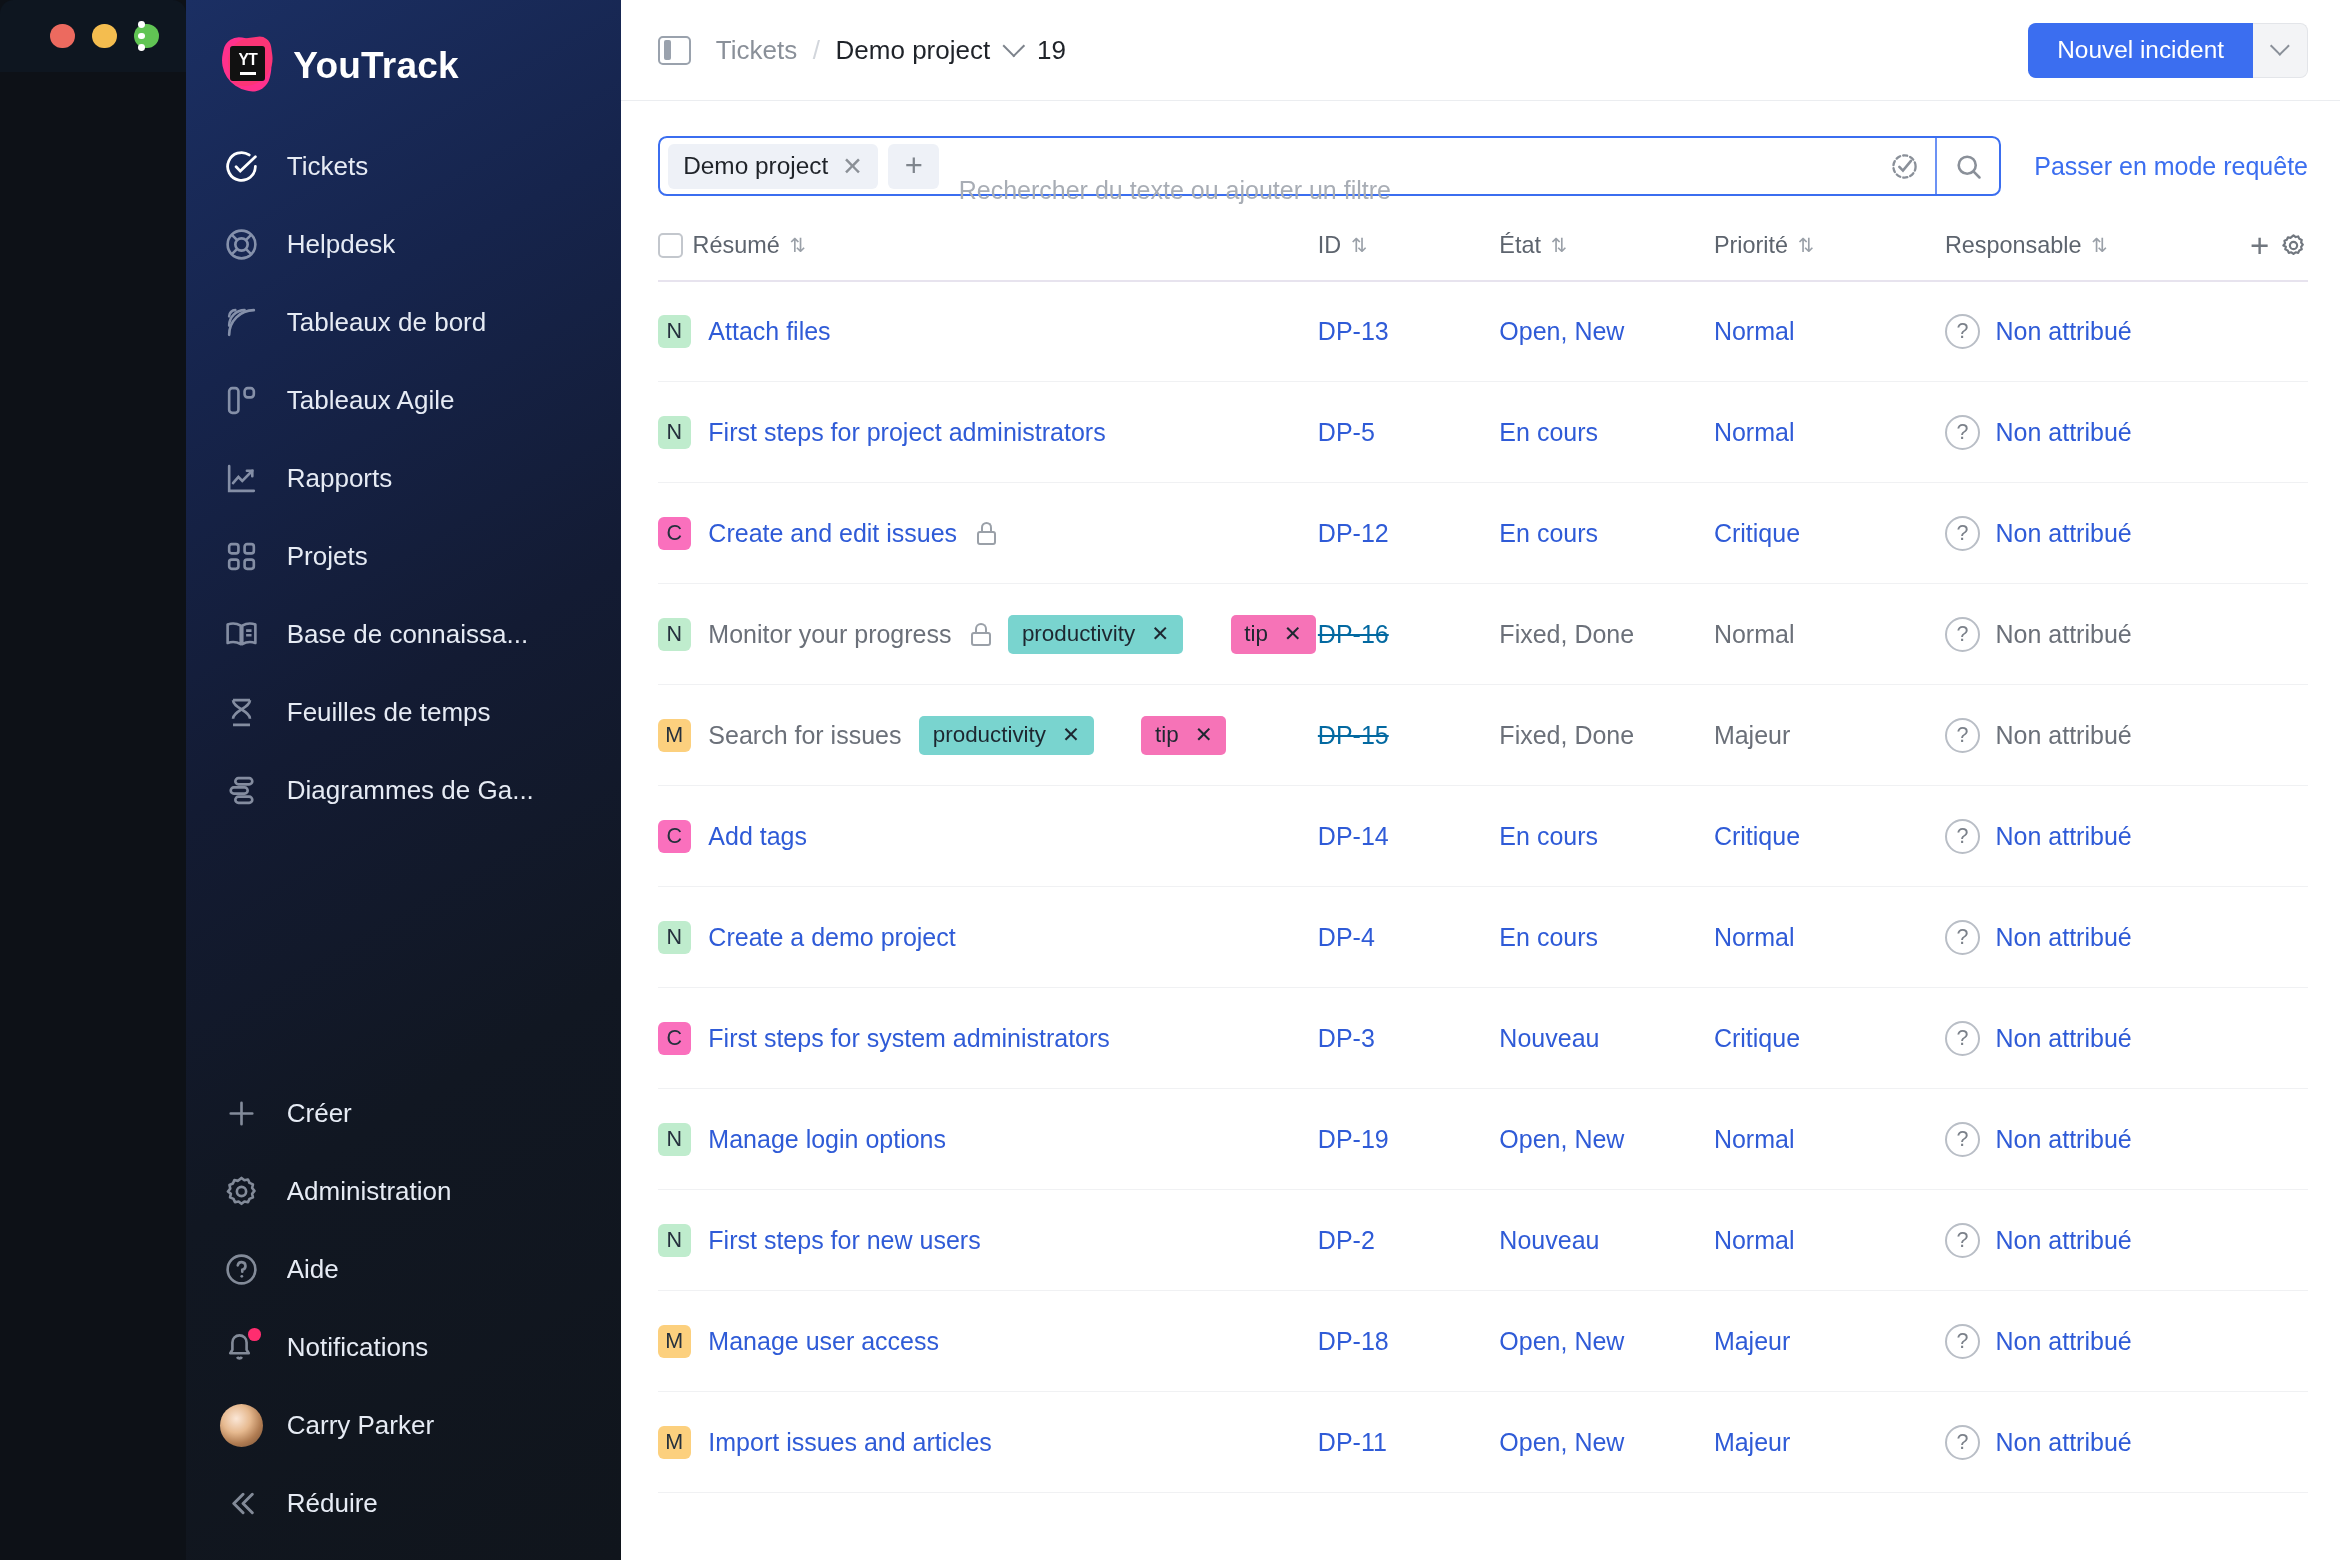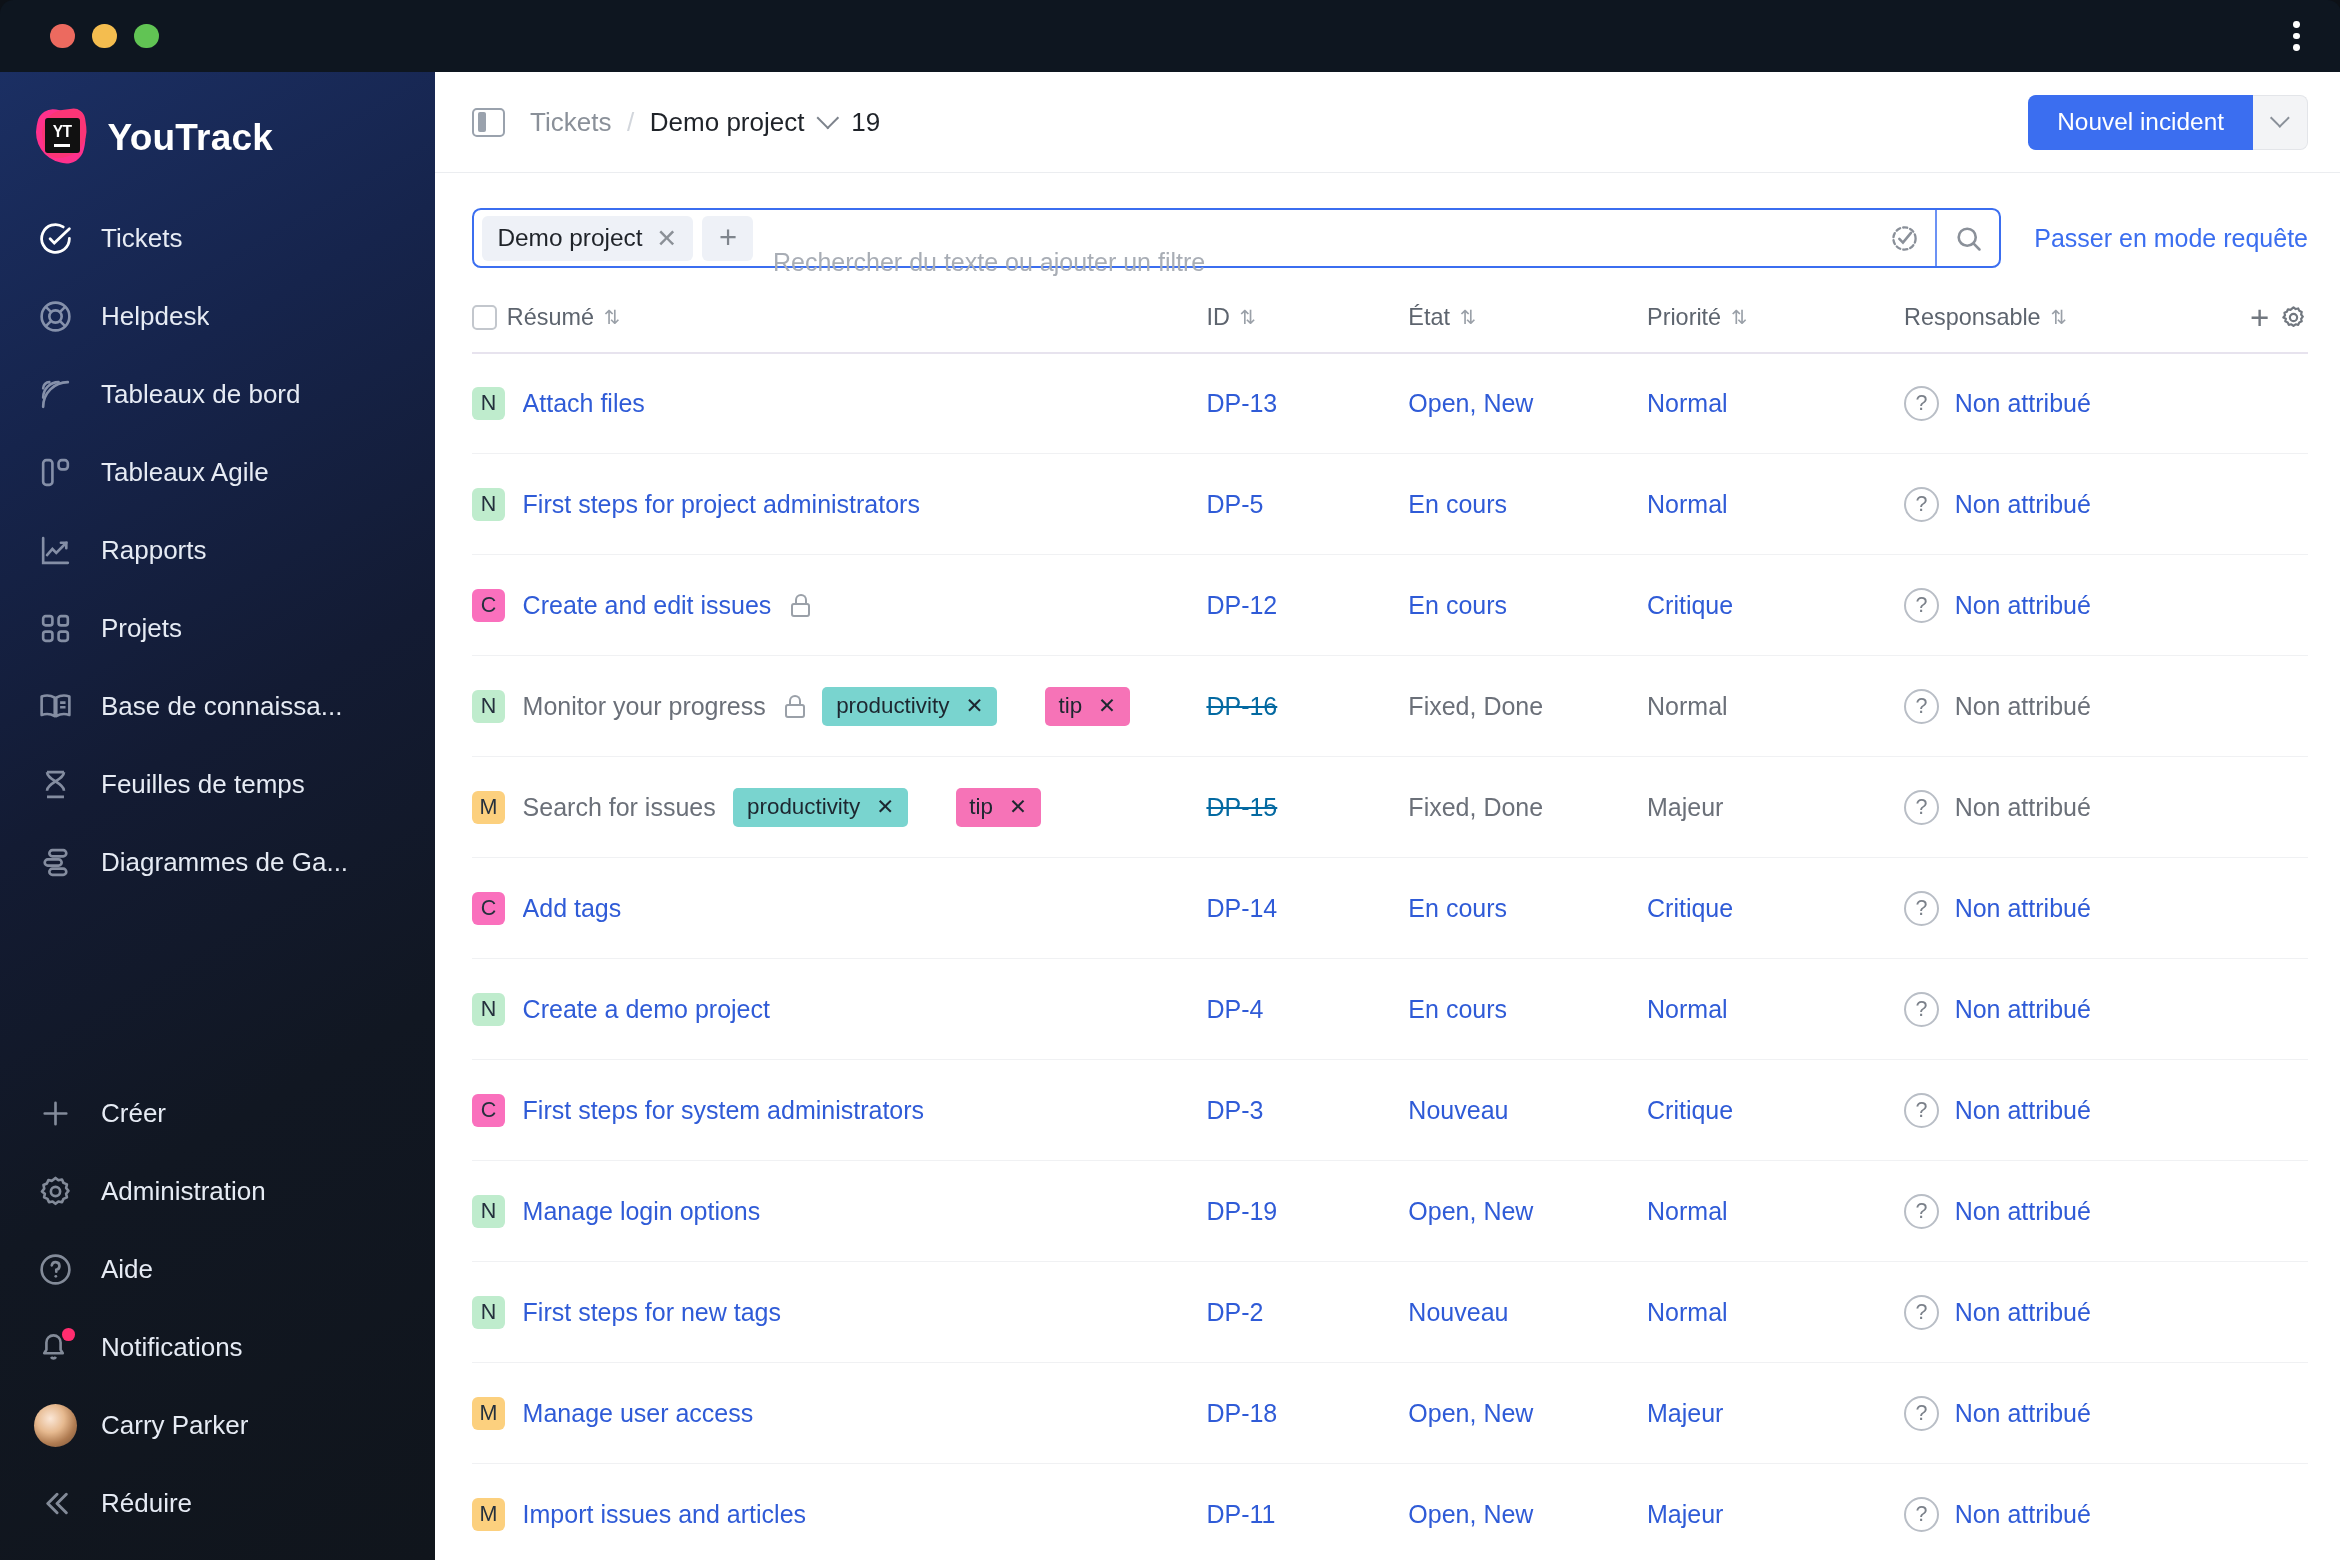--- a/index.html
+++ b/index.html
@@ -1,21 +1,21 @@
 <!DOCTYPE html>
 <html><head>
 <meta charset="utf-8">
 <style>
   * { box-sizing: border-box; margin: 0; padding: 0; }
   html, body {
     width: 2341px; height: 1560px;
     font-family: "Liberation Sans", sans-serif;
     background: #0d1117; overflow: hidden;
   }
-  #app { position: relative; width: 2341px; height: 1560px; display: flex; flex-direction: column; background:#0d1117; }
+  #app { position: relative; width: 2341px; height: 1560px; display: flex; flex-direction: row; background:#0d1117; }
 
   
   .titlebar {
     height: 72px; flex: 0 0 72px; background: #0e1620;
     display: flex; align-items: center; padding: 0 27px;
     border-top-left-radius: 13.7px; border-top-right-radius: 13.7px;
     position: relative;
   }
   .lights { display: flex; gap: 17.6px; align-items: center; margin-left: 23.4px; }
   .light { width: 24.4px; height: 24.4px; border-radius: 50%; }
@@ -598,21 +598,21 @@
                   <div class="assignee">
                     <span class="qmark">?</span>
                     <span>Non attribué</span>
                   </div>
                 </td>
               </tr>
               <tr>
                 <td>
                   <div class="sumcell">
                     <span class="badge N">N</span>
-                    <span class="sumtext">First steps for new tags</span>
+                    <span class="sumtext">First steps for new users</span>
                   </div>
                 </td>
                 <td><span class="idcell">DP-2</span></td>
                 <td>Nouveau</td>
                 <td>Normal</td>
                 <td>
                   <div class="assignee">
                     <span class="qmark">?</span>
                     <span>Non attribué</span>
                   </div>

